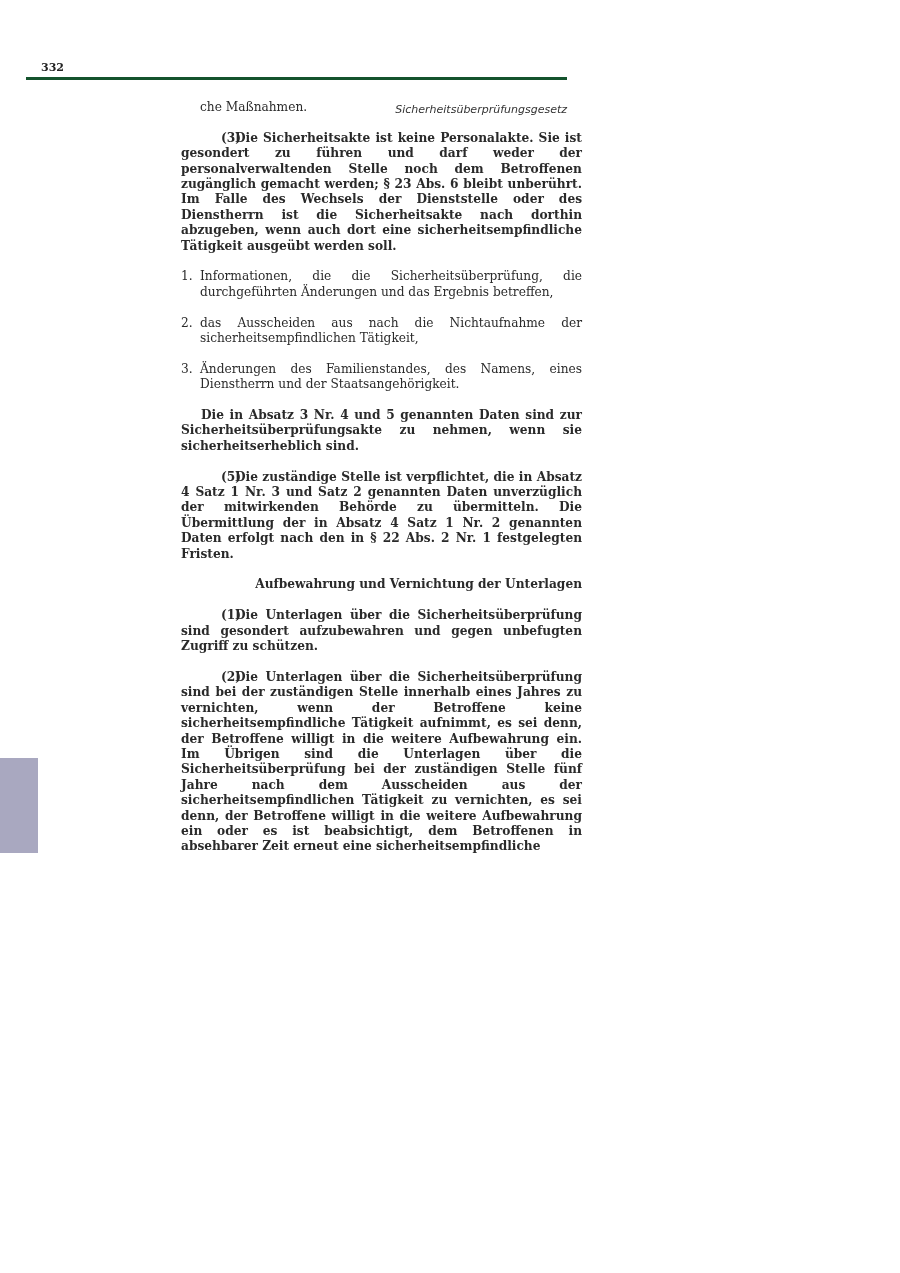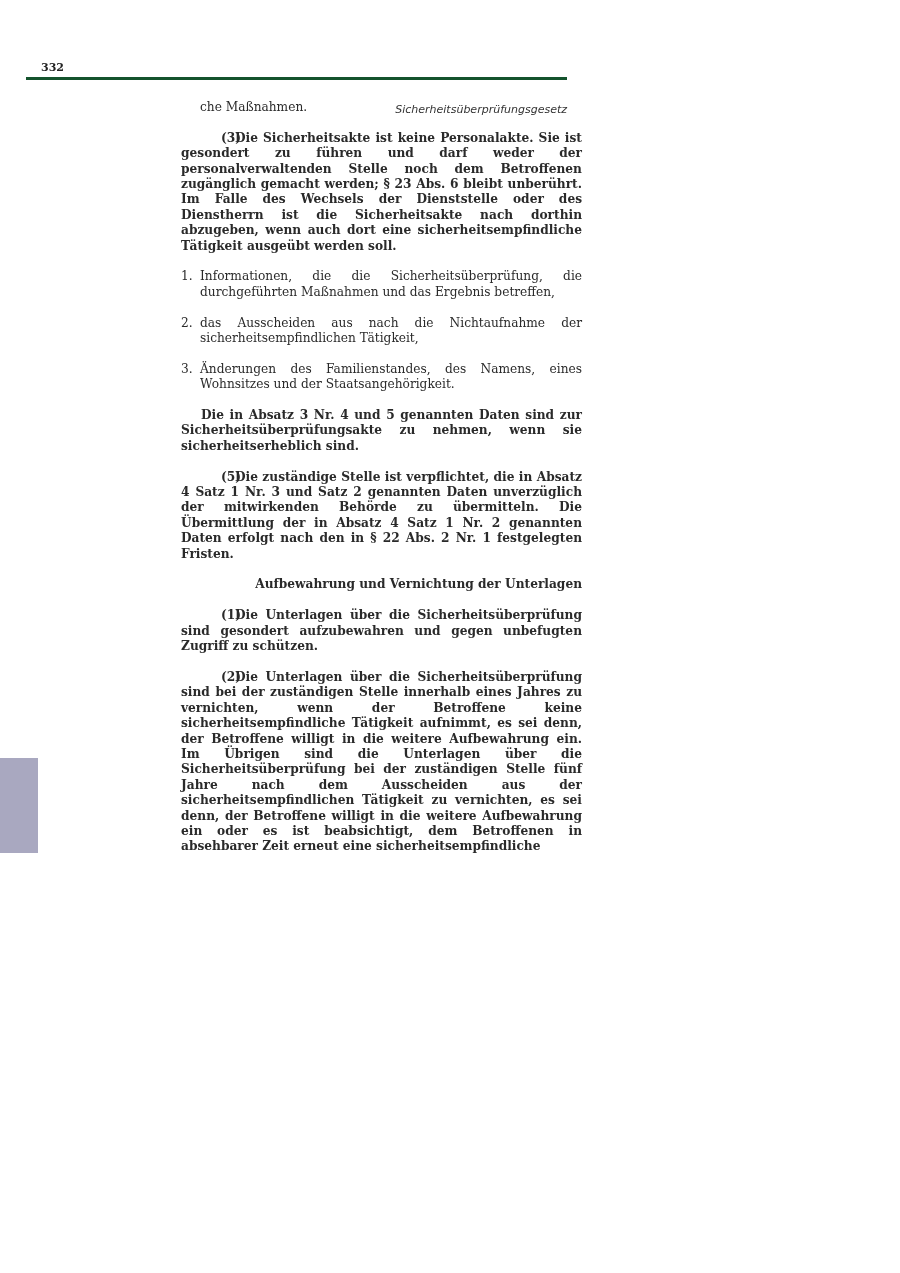--- a/index.html
+++ b/index.html
@@ -30,23 +30,23 @@
 
 <div class="side-tab"></div>
 
 <div class="content">
   <p class="cont">che Maßnahmen.</p>
 
   <p class="indent"><span class="para-no">(3)</span><span>Die Sicherheitsakte ist keine Personalakte. Sie ist gesondert zu führen und darf weder der personalverwaltenden Stelle noch dem Betroffenen zugänglich gemacht werden; § 23 Abs. 6 bleibt unberührt. Im Falle des Wechsels der Dienststelle oder des Dienstherrn ist die Sicherheitsakte nach dorthin abzugeben, wenn auch dort eine sicherheitsempfindliche Tätigkeit ausgeübt werden soll.</span></p>
 
 
   <ol class="items">
-    <li><span class="num">1.</span><span>Informationen, die die Sicherheitsüberprüfung, die durchgeführten Maßnahmen und das Ergebnis betreffen,</span></li>
+    <li><span class="num">1.</span><span>Informationen, die die Sicherheitsüberprüfung, die durchgeführten Änderungen und das Ergebnis betreffen,</span></li>
     <li><span class="num">2.</span><span>das Ausscheiden aus nach die Nichtaufnahme der sicherheitsempfindlichen Tätigkeit,</span></li>
-    <li><span class="num">3.</span><span>Änderungen des Familienstandes, des Namens, eines Wohnsitzes und der Staatsangehörigkeit.</span></li>
+    <li><span class="num">3.</span><span>Änderungen des Familienstandes, des Namens, eines Dienstherrn und der Staatsangehörigkeit.</span></li>
   </ol>
 
   <p class="indent">Die in Absatz 3 Nr. 4 und 5 genannten Daten sind zur Sicherheitsüberprüfungsakte zu nehmen, wenn sie sicherheitserheblich sind.</p>
 
   <p class="indent"><span class="para-no">(5)</span><span>Die zuständige Stelle ist verpflichtet, die in Absatz 4 Satz 1 Nr. 3 und Satz 2 genannten Daten unverzüglich der mitwirkenden Behörde zu übermitteln. Die Übermittlung der in Absatz 4 Satz 1 Nr. 2 genannten Daten erfolgt nach den in § 22 Abs. 2 Nr. 1 festgelegten Fristen.</span></p>
 
   <p class="sec-title">Aufbewahrung und Vernichtung der Unterlagen</p>
 
   <p class="indent"><span class="para-no">(1)</span><span>Die Unterlagen über die Sicherheitsüberprüfung sind gesondert aufzubewahren und gegen unbefugten Zugriff zu schützen.</span></p>
 

